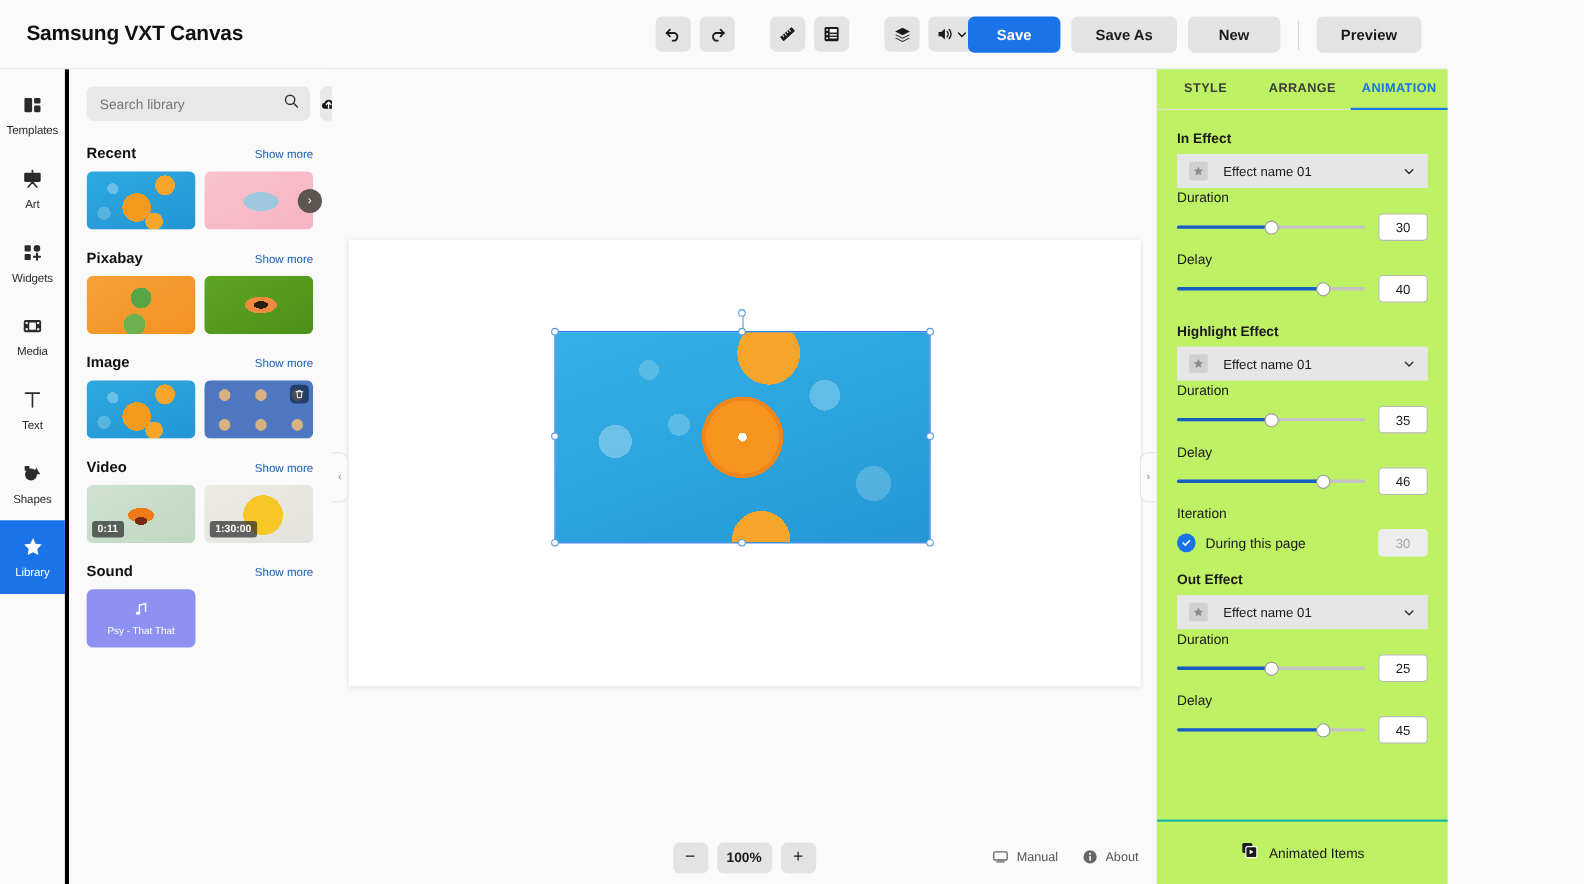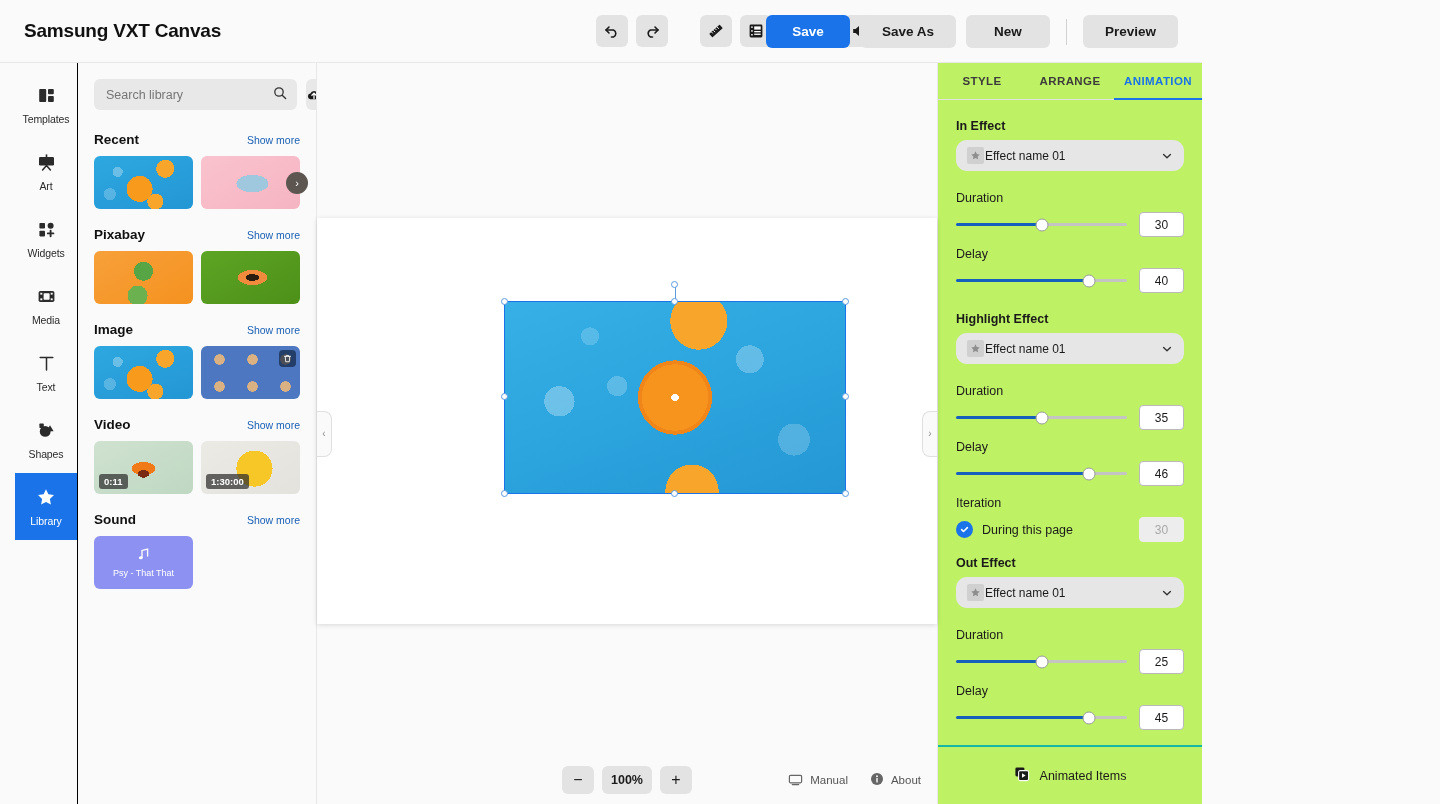--- a/index.html
+++ b/index.html
@@ -2,21 +2,21 @@
 <html><head>
 <meta charset="utf-8">
 <style>
   * { box-sizing: border-box; margin: 0; padding: 0; }
   html, body {
     width: 1440px; height: 804px;
     font-family: "Liberation Sans", sans-serif;
     background: #fafafa; overflow: hidden;
     -webkit-font-smoothing: antialiased;
   }
-  .app { position: relative; width: 1202px; height: 804px; display: flex; flex-direction: column; }
+  .app { position: relative; width: 1316px; height: 804px; display: flex; flex-direction: column; }
 
   
   .header {
     height: 63px; min-height: 63px; background: #fafafa;
     display: flex; align-items: center; position: relative;
     border-bottom: 1px solid #e8e8e8;
   }
   .brand {
     position: absolute; left: 24px; top: 50%; transform: translateY(-50%);
     font-size: 19px; font-weight: bold; color: #111; letter-spacing: -0.2px;
@@ -54,21 +54,21 @@
   .hbtn.new { min-width: 84px; }
   .hbtn.preview { min-width: 88px; }
   .vdivider { width: 1px; height: 26px; background: #d2d2d2; margin: 0 6px; }
 
   
   .body { flex: 1; display: flex; position: relative; min-height: 0; }
 
   
   .rail {
     width: 63px; min-width: 63px; background: #fafafa;
-    border-right: 1px solid #000000; padding-top: 8px; margin-left: 15px;
+    border-right: 4px solid #000000; padding-top: 8px;
   }
   .rail-item {
     height: 67px; display: flex; flex-direction: column;
     align-items: center; justify-content: center; gap: 7px;
     cursor: pointer; color: #2b2b2b;
   }
   .rail-item.active { background: #1a73e8; color: #fff; }
   .rail-label { font-size: 10.5px; letter-spacing: -0.1px; }
   .rail-icon { height: 21px; display: flex; align-items: center; }
 
@@ -251,23 +251,23 @@
   }
   .tab.active { color: #1a73e8; }
   .tab.active::after {
     content: ""; position: absolute; left: 0; right: 0; bottom: -1px;
     height: 2px; background: #1a73e8;
   }
   .panel-body { flex: 1; padding: 16px 18px 0 18px; overflow-y: auto; }
   .field-label { font-size: 12.5px; color: #1a1a1a; margin-bottom: 7px; }
   .field-label.group { font-weight: bold; margin-top: 3px; }
   .dropdown {
-    height: 31px; background: #e6e6e6; border-radius: 11px;
-    display: flex; align-items: center; padding: 0 11px; gap: 1px;
-    cursor: pointer; margin-bottom: 20px;
+    height: 31px; background: #e6e6e6; border-radius: 0;
+    display: flex; align-items: center; padding: 0 11px; gap: 14px;
+    cursor: pointer; margin-bottom: 2px;
   }
   .dd-icon {
     width: 17px; height: 17px; background: #d0d0d0; border-radius: 2px;
     display: flex; align-items: center; justify-content: center; color: #8e8e8e;
   }
   .dd-label { flex: 1; font-size: 12px; color: #1a1a1a; }
   .dd-chev { color: #333; display: flex; }
   .slider-row { display: flex; align-items: center; gap: 12px; margin-bottom: 10px; }
   .track { flex: 1; height: 3px; background: #c4c4c4; border-radius: 2px; position: relative; }
   .fill { position: absolute; left: 0; top: 0; height: 3px; background: #1560bd; border-radius: 2px; }

